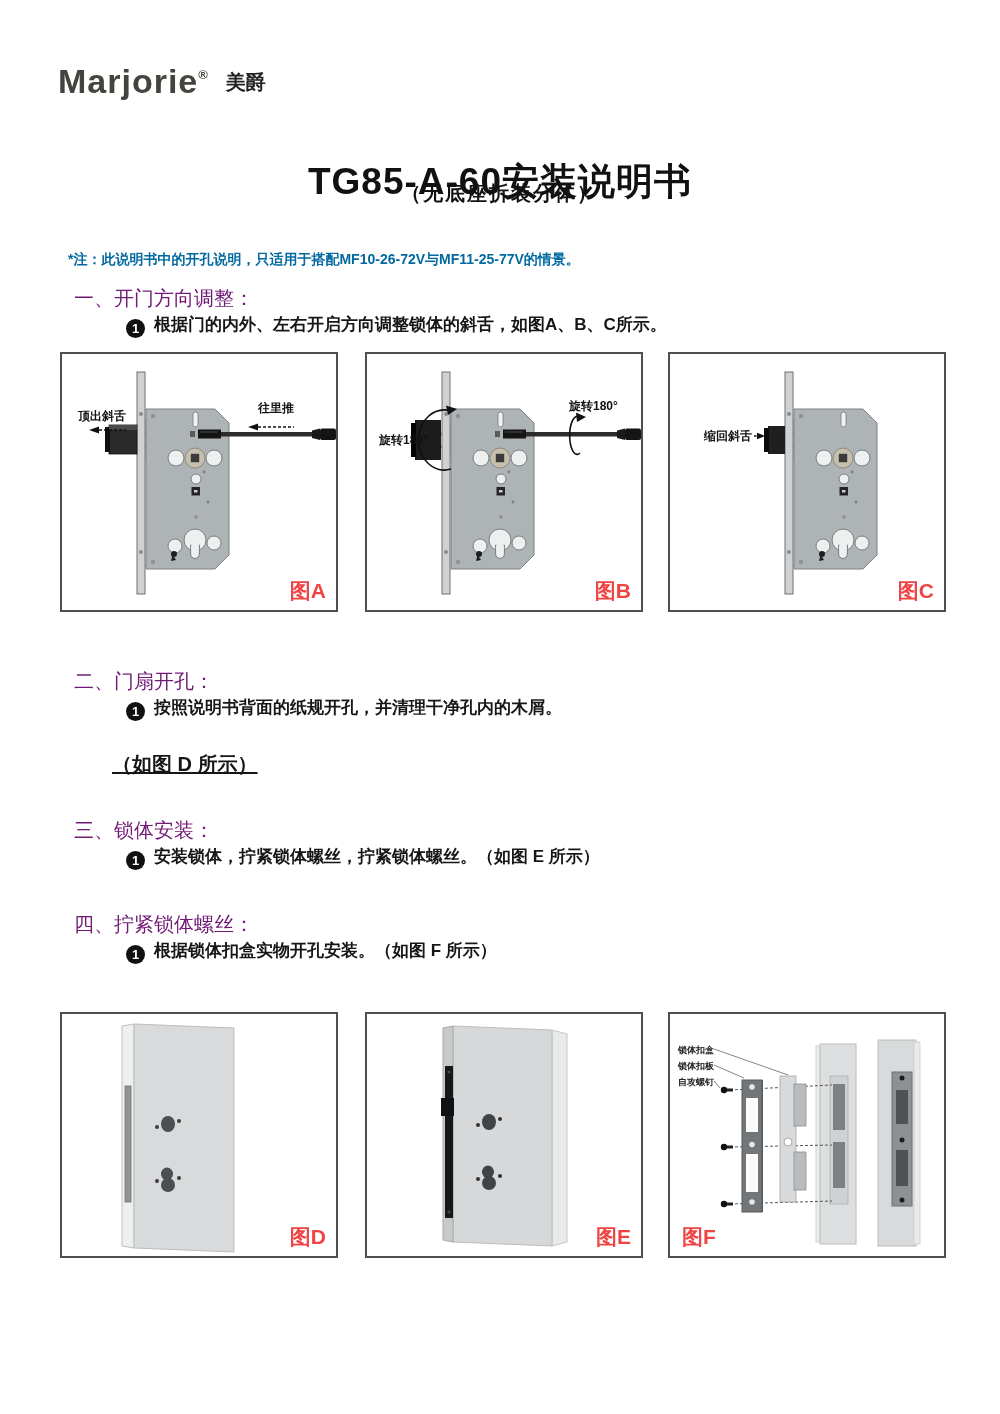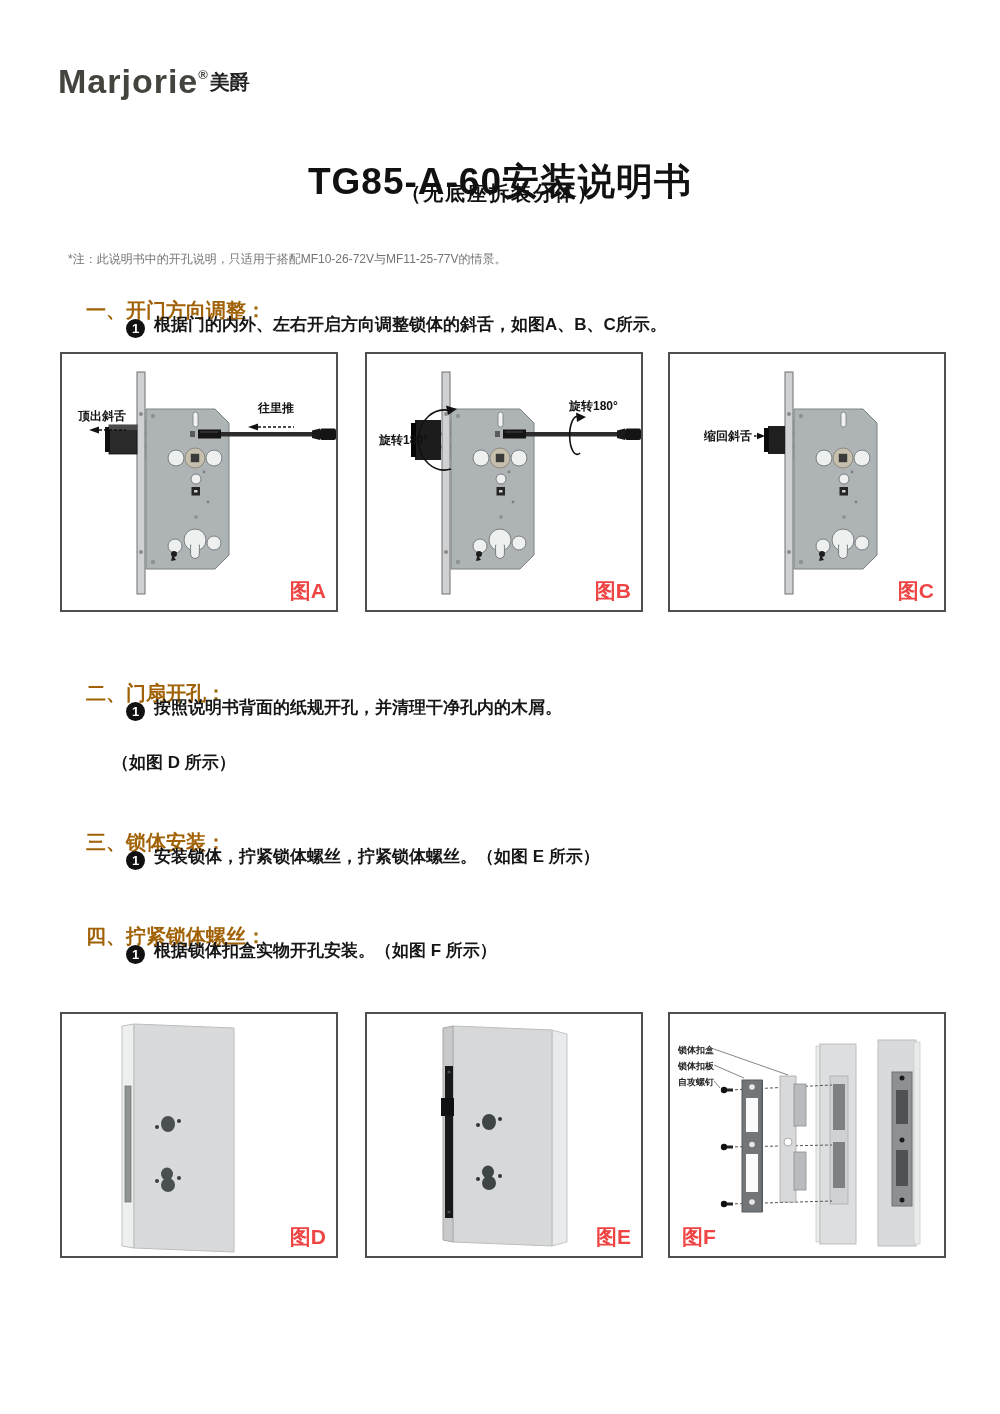--- a/index.html
+++ b/index.html
@@ -1,32 +1,32 @@
 <!DOCTYPE html>
 <html><head>
 <meta charset="utf-8">
 <style>
   html,body{margin:0;padding:0;background:#ffffff;}
   .page{position:relative;width:1000px;height:1414px;background:#fff;overflow:hidden;
         font-family:"Liberation Sans","DejaVu Sans",sans-serif;color:#1a1a1a;}
   .logo{position:absolute;left:58px;top:62px;white-space:nowrap;}
   .logo-en{font-size:34px;font-weight:700;color:#45433d;letter-spacing:1px;}
   .logo-reg{font-size:13px;font-weight:700;color:#45433d;vertical-align:14px;}
-  .logo-cn{font-size:20px;font-weight:800;color:#222;margin-left:2px;vertical-align:4px;}
+  .logo-cn{font-size:20px;font-weight:800;color:#222;margin-left:18px;vertical-align:4px;}
   .title{position:absolute;left:0;top:132px;width:100%;text-align:center;
          font-size:37px;font-weight:800;letter-spacing:1px;color:#111;}
   .subtitle{position:absolute;left:0;top:180px;width:100%;text-align:center;
             font-size:20px;font-weight:800;letter-spacing:2px;color:#111;}
-  .note{position:absolute;left:68px;top:251px;font-size:12px;font-weight:400;color:#737373;}
-  .sec-h{position:absolute;left:74px;margin:12px;font-size:20px;font-weight:700;color:#a16207;}
+  .note{position:absolute;left:68px;top:251px;font-size:14px;font-weight:700;color:#0369a1;}
+  .sec-h{position:absolute;left:74px;margin:0;font-size:20px;font-weight:400;color:#701a75;}
   .item{position:absolute;left:84px;font-size:17px;font-weight:700;color:#161616;white-space:nowrap;margin-left:42px;}
   .badge{display:inline-flex;align-items:center;justify-content:center;width:19px;height:19px;
          border-radius:50%;background:#111;color:#fff;font-size:13px;font-weight:700;
          margin-right:9px;vertical-align:-3px;}
-  .item-cont{position:absolute;left:112px;font-size:17px;font-weight:700;color:#161616;white-space:nowrap;}
+  .item-cont{position:absolute;left:112px;font-size:20px;font-weight:700;color:#161616;white-space:nowrap;text-decoration:underline;}
   .figbox{position:absolute;border:2px solid #4f4f4f;background:#fff;}
   .figbox.row1{top:352px;width:274px;height:256px;}
   .figbox.row2{top:1012px;width:274px;height:242px;}
   .fb-a,.fb-d{left:60px;} .fb-b,.fb-e{left:365px;} .fb-c,.fb-f{left:668px;}
   .fig-tag{position:absolute;right:10px;bottom:5px;font-size:21px;font-weight:800;color:#ef4444;}
   .fig-tag.left{left:12px;right:auto;}
   .svg-label{font:700 12px "Liberation Sans","DejaVu Sans",sans-serif;fill:#111;}
   .svg-label-sm{font:700 9px "Liberation Sans","DejaVu Sans",sans-serif;fill:#222;}
   svg{display:block;}
 </style>

